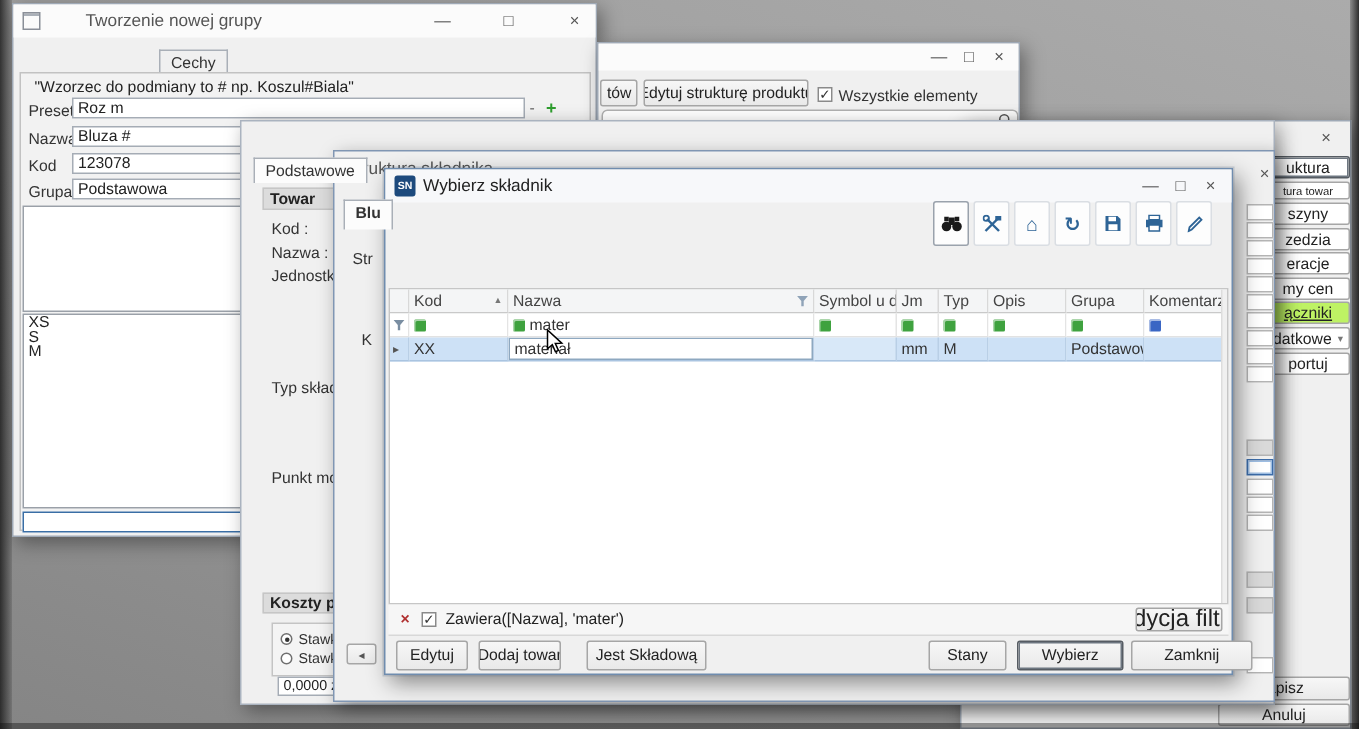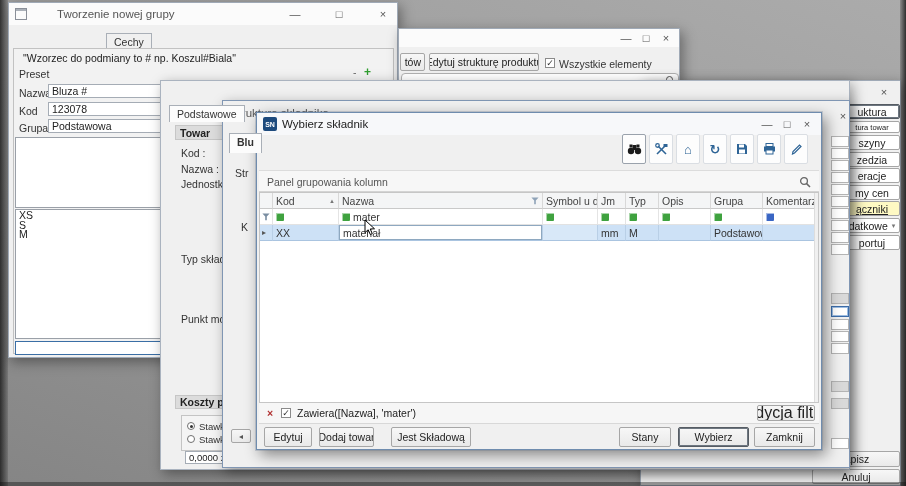--- a/index.html
+++ b/index.html
@@ -58,20 +58,21 @@
       <span style="flex:1"></span>
       <span class="wctrl">—</span>
       <span class="wctrl">□</span>
       <span class="wctrl" style="margin-right:4px;">×</span>
     </div>
     <div class="tab" style="left:97px;top:30px;height:16px;text-align:center;">Cechy</div>
     <div class="panel" style="left:4px;top:45px;width:381px;height:306px;background:#f2f2f2;"></div>
     <div class="lbl" style="left:14px;top:49px;color:#222;">"Wzorzec do podmiany to # np. Koszul#Biala"</div>
 
     <div class="lbl" style="left:10px;top:65px;">Preset</div>
+    <div class="input" style="left:39px;top:62px;width:302px;height:14px;">Roz m</div>
     <div class="lbl" style="left:344px;top:63px;color:#666;">-</div>
     <div class="lbl" style="left:355px;top:62px;color:#2f9e2f;font-weight:bold;font-size:12px;">+</div>
 
     <div class="lbl" style="left:10px;top:84px;">Nazwa</div>
     <div class="input" style="left:39px;top:81px;width:117px;height:14px;">Bluza #</div>
 
     <div class="lbl" style="left:10px;top:102px;">Kod</div>
     <div class="input" style="left:39px;top:99px;width:117px;height:14px;">123078</div>
 
     <div class="lbl" style="left:10px;top:119px;">Grupa</div>
@@ -102,21 +103,21 @@
   </div>
 
   <div class="win" style="left:640px;top:80px;width:261px;height:406px;">
     <span class="wctrl" style="position:absolute;right:6px;top:3px;">×</span>
     <div class="btn focused" style="left:203px;top:23px;width:56px;height:15px;background:#fff;">uktura</div>
     <div class="btn" style="left:203px;top:40px;width:56px;height:12px;font-size:7.5px;background:#fff;">tura towar</div>
     <div class="btn" style="left:203px;top:54px;width:56px;height:15px;background:#fff;">szyny</div>
     <div class="btn" style="left:203px;top:71px;width:56px;height:15px;background:#fff;">zedzia</div>
     <div class="btn" style="left:203px;top:87px;width:56px;height:15px;background:#fff;">eracje</div>
     <div class="btn" style="left:203px;top:104px;width:56px;height:15px;background:#fff;">my cen</div>
-    <div class="btn" style="left:203px;top:120px;width:56px;height:15px;background:#fef9c3;text-decoration:underline;">ączniki</div>
+    <div class="btn" style="left:203px;top:120px;width:56px;height:15px;background:#bef264;text-decoration:underline;">ączniki</div>
     <div class="btn" style="left:203px;top:137px;width:56px;height:15px;background:#fff;">
       <span>datkowe</span>
       <span style="font-size:7px;color:#777;margin-left:4px;">▾</span>
     </div>
     <div class="btn" style="left:203px;top:154px;width:56px;height:15px;background:#fff;">portuj</div>
     <div class="btn" style="left:173px;top:370px;width:86px;height:16px;">apisz</div>
     <div class="btn" style="left:171px;top:388px;width:88px;height:15px;">Anuluj</div>
   </div>
 
   <div class="win" style="left:160px;top:80px;width:690px;height:390px;border-color:#aab3bf;">
@@ -211,27 +212,20 @@
             <rect x="3" y="7" width="7" height="4" fill="#fff" stroke="#2e6496"></rect>
           </svg>
       </div>
       <div class="tbico">
         <svg width="12" height="12" viewBox="0 0 12 12">
             <path d="M2.5 11 L3 8.5 L9.5 2 L11 3.5 L4.5 10 Z" fill="none" stroke="#2e6496" stroke-width="1.2"></path>
           </svg>
       </div>
     </div>
 
-    <div style="position:absolute;left:2px;top:57px;width:560px;height:22px;background:#f7f7f7;border-top:1px solid #dcdcdc;border-bottom:1px solid #d4d4d4;box-sizing:border-box;">
-      <span class="lbl" style="left:8px;top:5px;color:#555;">Panel grupowania kolumn</span>
-      <svg style="position:absolute;right:8px;top:5px;" width="12" height="12" viewBox="0 0 12 12">
-          <circle cx="5" cy="5" r="3.4" fill="none" stroke="#666" stroke-width="1.3"></circle>
-          <path d="M7.6 7.6 L11 11" stroke="#666" stroke-width="1.5"></path>
-        </svg>
-    </div>
 
     <div style="position:absolute;left:2px;top:79px;width:560px;height:211px;background:#fff;border:1px solid #c6c6c6;box-sizing:border-box;">
 
       <div class="cell hcell" style="left:0;top:0;width:13px;border-bottom:1px solid #c9c9c9;"></div>
       <div class="cell hcell" style="left:13px;top:0;width:66px;border-bottom:1px solid #c9c9c9;">
         <span>Kod</span>
         <span style="position:absolute;right:3px;font-size:6px;color:#777;">▲</span>
       </div>
       <div class="cell hcell" style="left:79px;top:0;width:204px;border-bottom:1px solid #c9c9c9;">
         <span>Nazwa</span>
@@ -297,21 +291,21 @@
       <div class="chk" style="left:22px;top:5px;">✓</div>
       <span class="lbl" style="left:38px;top:4px;color:#222;">Zawiera([Nazwa], 'mater')</span>
       <div class="btn" style="right:4px;top:2px;width:58px;height:16px;font-size:16px;">Edycja filtra</div>
     </div>
 
     <div class="btn" style="left:7px;top:314px;width:48px;height:20px;">Edytuj</div>
     <div class="btn" style="left:62px;top:314px;width:55px;height:20px;">Dodaj towar</div>
     <div class="btn" style="left:134px;top:314px;width:80px;height:20px;">Jest Składową</div>
     <div class="btn" style="left:362px;top:314px;width:52px;height:20px;">Stany</div>
     <div class="btn focused" style="left:421px;top:314px;width:71px;height:20px;">Wybierz</div>
-    <div class="btn" style="left:497px;top:314px;width:61px;height:20px;">Zamknij</div>
+    <div class="btn" style="left:497px;top:314px;width:81px;height:20px;">Zamknij</div>
   </div>
 
   <svg style="position:absolute;left:364px;top:219px;z-index:70;" width="12" height="17" viewBox="0 0 12 17">
     <path d="M1 1 L1 13.5 L4.2 10.8 L6.3 15.5 L8.3 14.6 L6.2 10 L10.5 9.8 Z" fill="#fff" stroke="#000" stroke-width="1"></path>
   </svg>
 
   <div class="edge" style="left:0;top:0;width:8px;height:486px;background:linear-gradient(to right,rgba(15,15,15,.75),rgba(15,15,15,.15));"></div>
   <div class="edge" style="right:0;top:0;width:6px;height:486px;background:linear-gradient(to left,rgba(15,15,15,.8),rgba(15,15,15,.2));"></div>
   <div class="edge" style="left:0;bottom:0;width:906px;height:4px;background:rgba(15,15,15,.4);"></div>
 </div>

